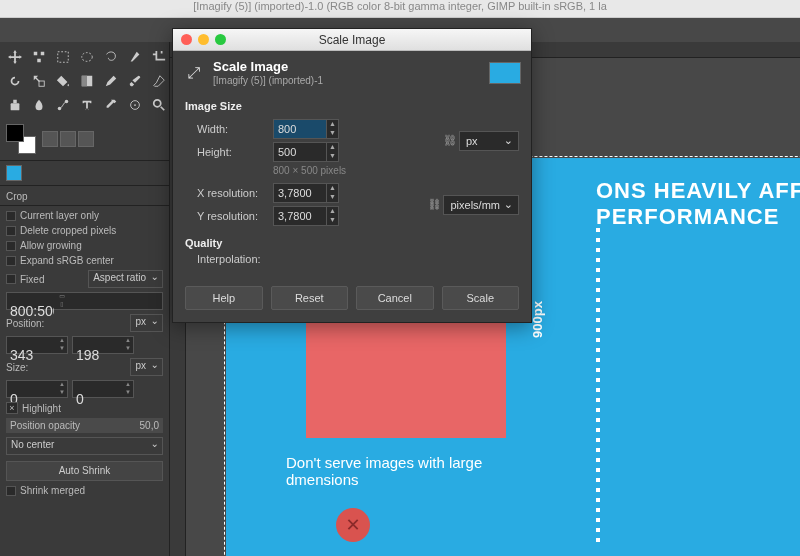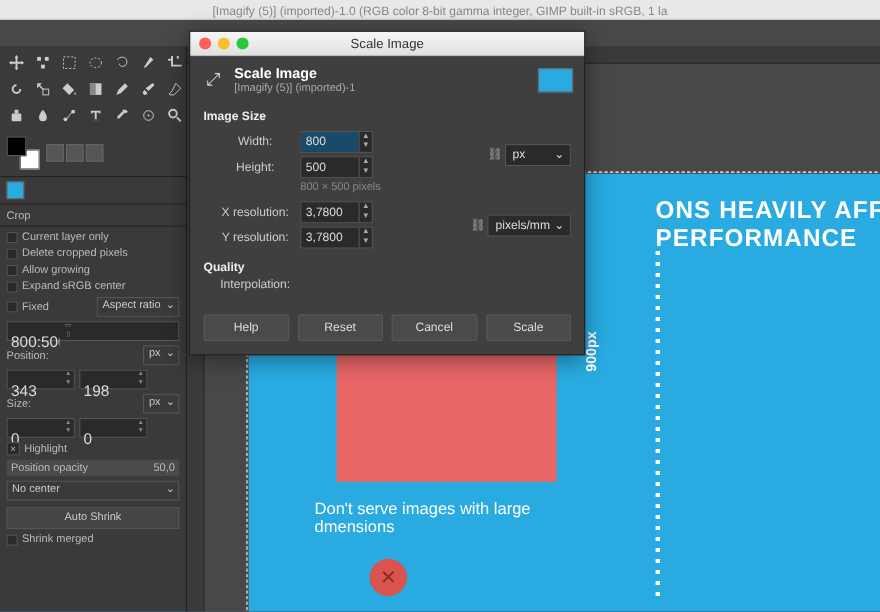--- a/index.html
+++ b/index.html
@@ -1,17 +1,17 @@
 <!DOCTYPE html>
 <html><head>
 <meta charset="utf-8">
 <style>
 * { box-sizing: border-box; margin: 0; padding: 0; font-family: -apple-system, "Helvetica Neue", Arial, sans-serif; }
 body { width: 800px; height: 556px; background: #484848; overflow: hidden; position: relative; font-size: 11px; color: #ddd; }
-.titlebar { height: 18px; background: #e8e8e8; color: #888; font-size: 11px; display: flex; align-items: flex-end; justify-content: center; border-bottom: 1px solid #ccc; }
+.titlebar { height: 18px; background: #e8e8e8; color: #888; font-size: 11px; display: flex; align-items: flex-start; justify-content: center; border-bottom: 1px solid #ccc; }
 .main { display: flex; height: 538px; margin-top: 24px; }
 .toolbox { width: 170px; background: #3a3a3a; border-right: 1px solid #222; display: flex; flex-direction: column; }
 .tool-grid { padding: 4px; display: grid; grid-template-columns: repeat(7, 22px); gap: 2px; }
 .tool { width: 22px; height: 22px; display: flex; align-items: center; justify-content: center; color: #ccc; cursor: pointer; }
 .tool svg { width: 14px; height: 14px; fill: #ccc; }
 .color-area { padding: 4px 6px; display: flex; align-items: center; gap: 6px; }
 .fgbg { position: relative; width: 30px; height: 30px; }
 .fg { position: absolute; width: 18px; height: 18px; background: #000; border: 1px solid #666; top: 0; left: 0; }
 .bg { position: absolute; width: 18px; height: 18px; background: #fff; border: 1px solid #666; bottom: 0; right: 0; }
 .mini-icons { display: flex; gap: 2px; }
@@ -55,21 +55,21 @@
 .dlg-title { position: absolute; left: 0; right: 0; text-align: center; color: #333; font-size: 12px; }
 .dlg-hdr { display: flex; align-items: center; padding: 8px 10px 6px; gap: 8px; }
 .dlg-hdr .hicon { width: 22px; height: 22px; display: flex; align-items: center; justify-content: center; }
 .dlg-hdr .hicon::before { content: "⤢"; color: #ddd; font-size: 16px; }
 .dlg-hdr .htxt h3 { color: #fff; font-size: 13px; font-weight: 700; }
 .dlg-hdr .htxt small { color: #aaa; font-size: 10px; }
 .thumb { width: 32px; height: 22px; background: #29abe2; border: 1px solid #666; margin-left: auto; }
 .dlg-body { padding: 4px 12px 10px; font-size: 11px; color: #ddd; }
 .section-h { font-weight: 700; margin: 4px 0; color: #eee; }
 .frow { display: flex; align-items: center; gap: 6px; margin: 3px 0 3px 12px; }
-.flabel { width: 70px; color: #ccc; text-align: center; }
+.flabel { width: 70px; color: #ccc; }
 .dspin { display: flex; background: #2a2a2a; border: 1px solid #555; height: 20px; }
 .dspin input { background: transparent; border: none; color: #ddd; width: 52px; padding: 0 4px; outline: none; font-size: 11px; }
 .dspin .ar { width: 12px; display: flex; flex-direction: column; border-left: 1px solid #555; }
 .dspin .ar span { flex: 1; font-size: 7px; color: #aaa; text-align: center; }
 .chain { width: 18px; text-align: center; color: #aaa; }
 .dsel { background: #2a2a2a; border: 1px solid #555; height: 20px; color: #ddd; font-size: 11px; padding: 0 18px 0 6px; position: relative; min-width: 60px; display: inline-flex; align-items: center; }
 .dsel::after { content: "⌄"; position: absolute; right: 5px; }
 .hint { color: #888; font-size: 10px; margin-left: 88px; }
 .dlg-btns { display: flex; gap: 8px; padding: 8px 12px 12px; }
 .dbtn { flex: 1; background: #4a4a4a; border: 1px solid #5a5a5a; color: #ddd; height: 24px; font-size: 11px; cursor: pointer; border-radius: 2px; }

